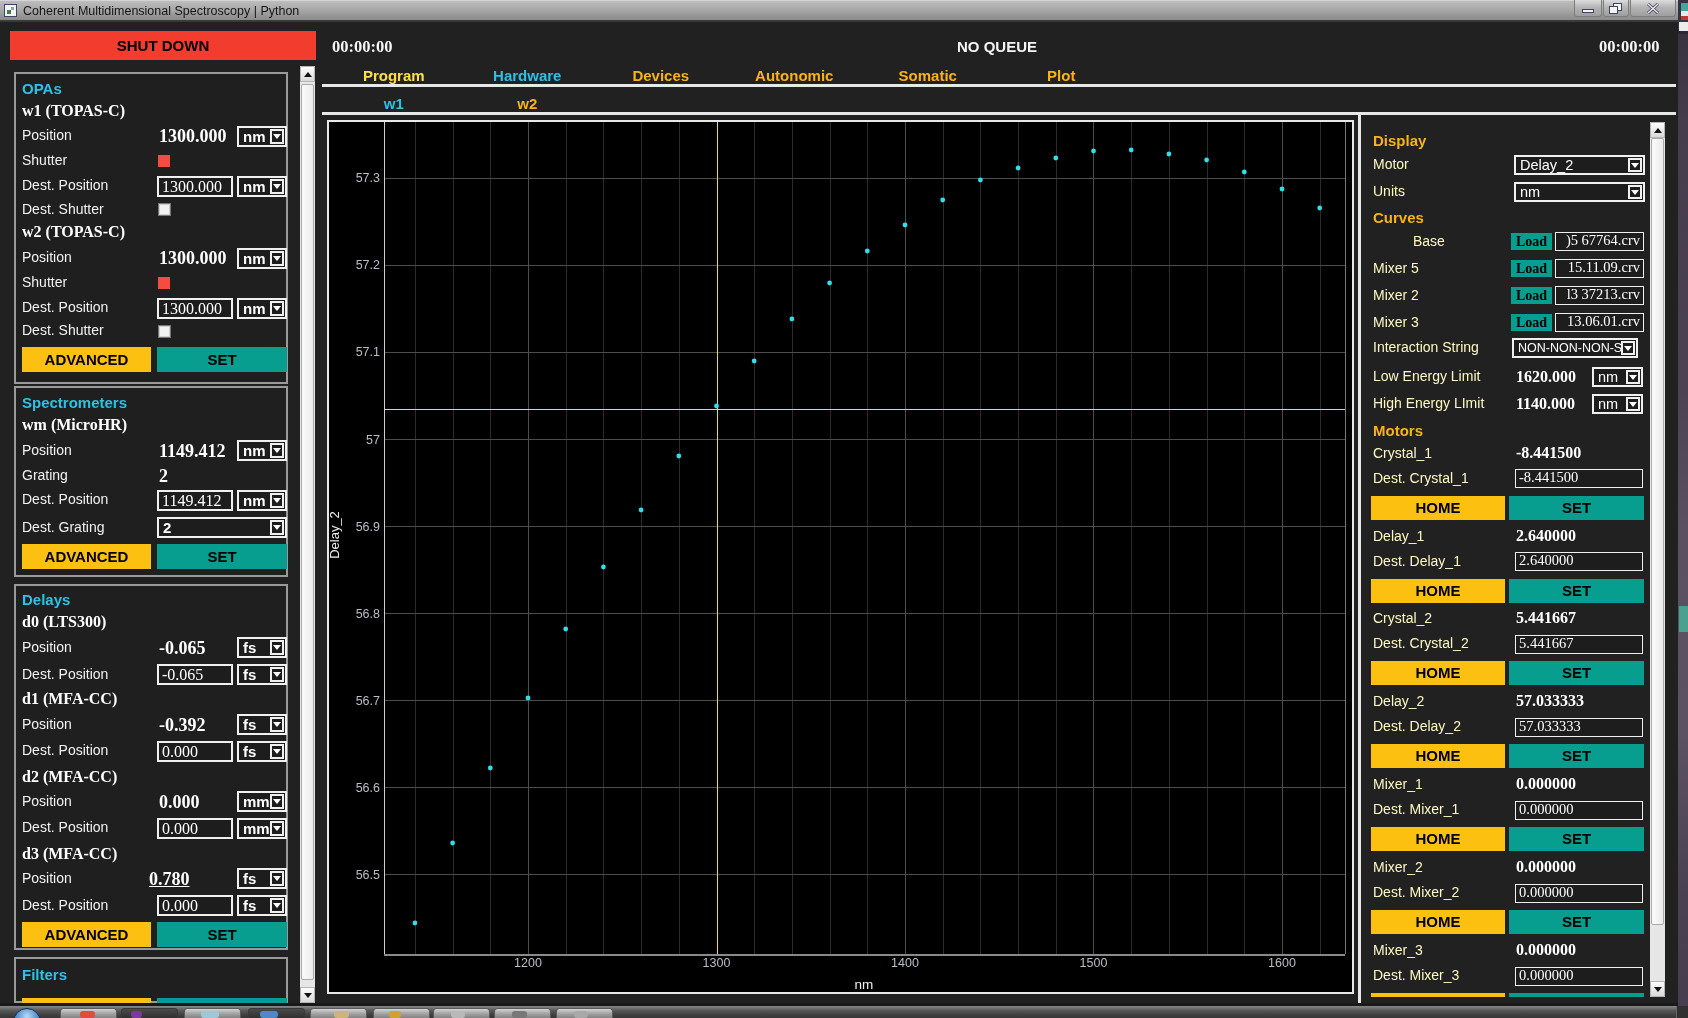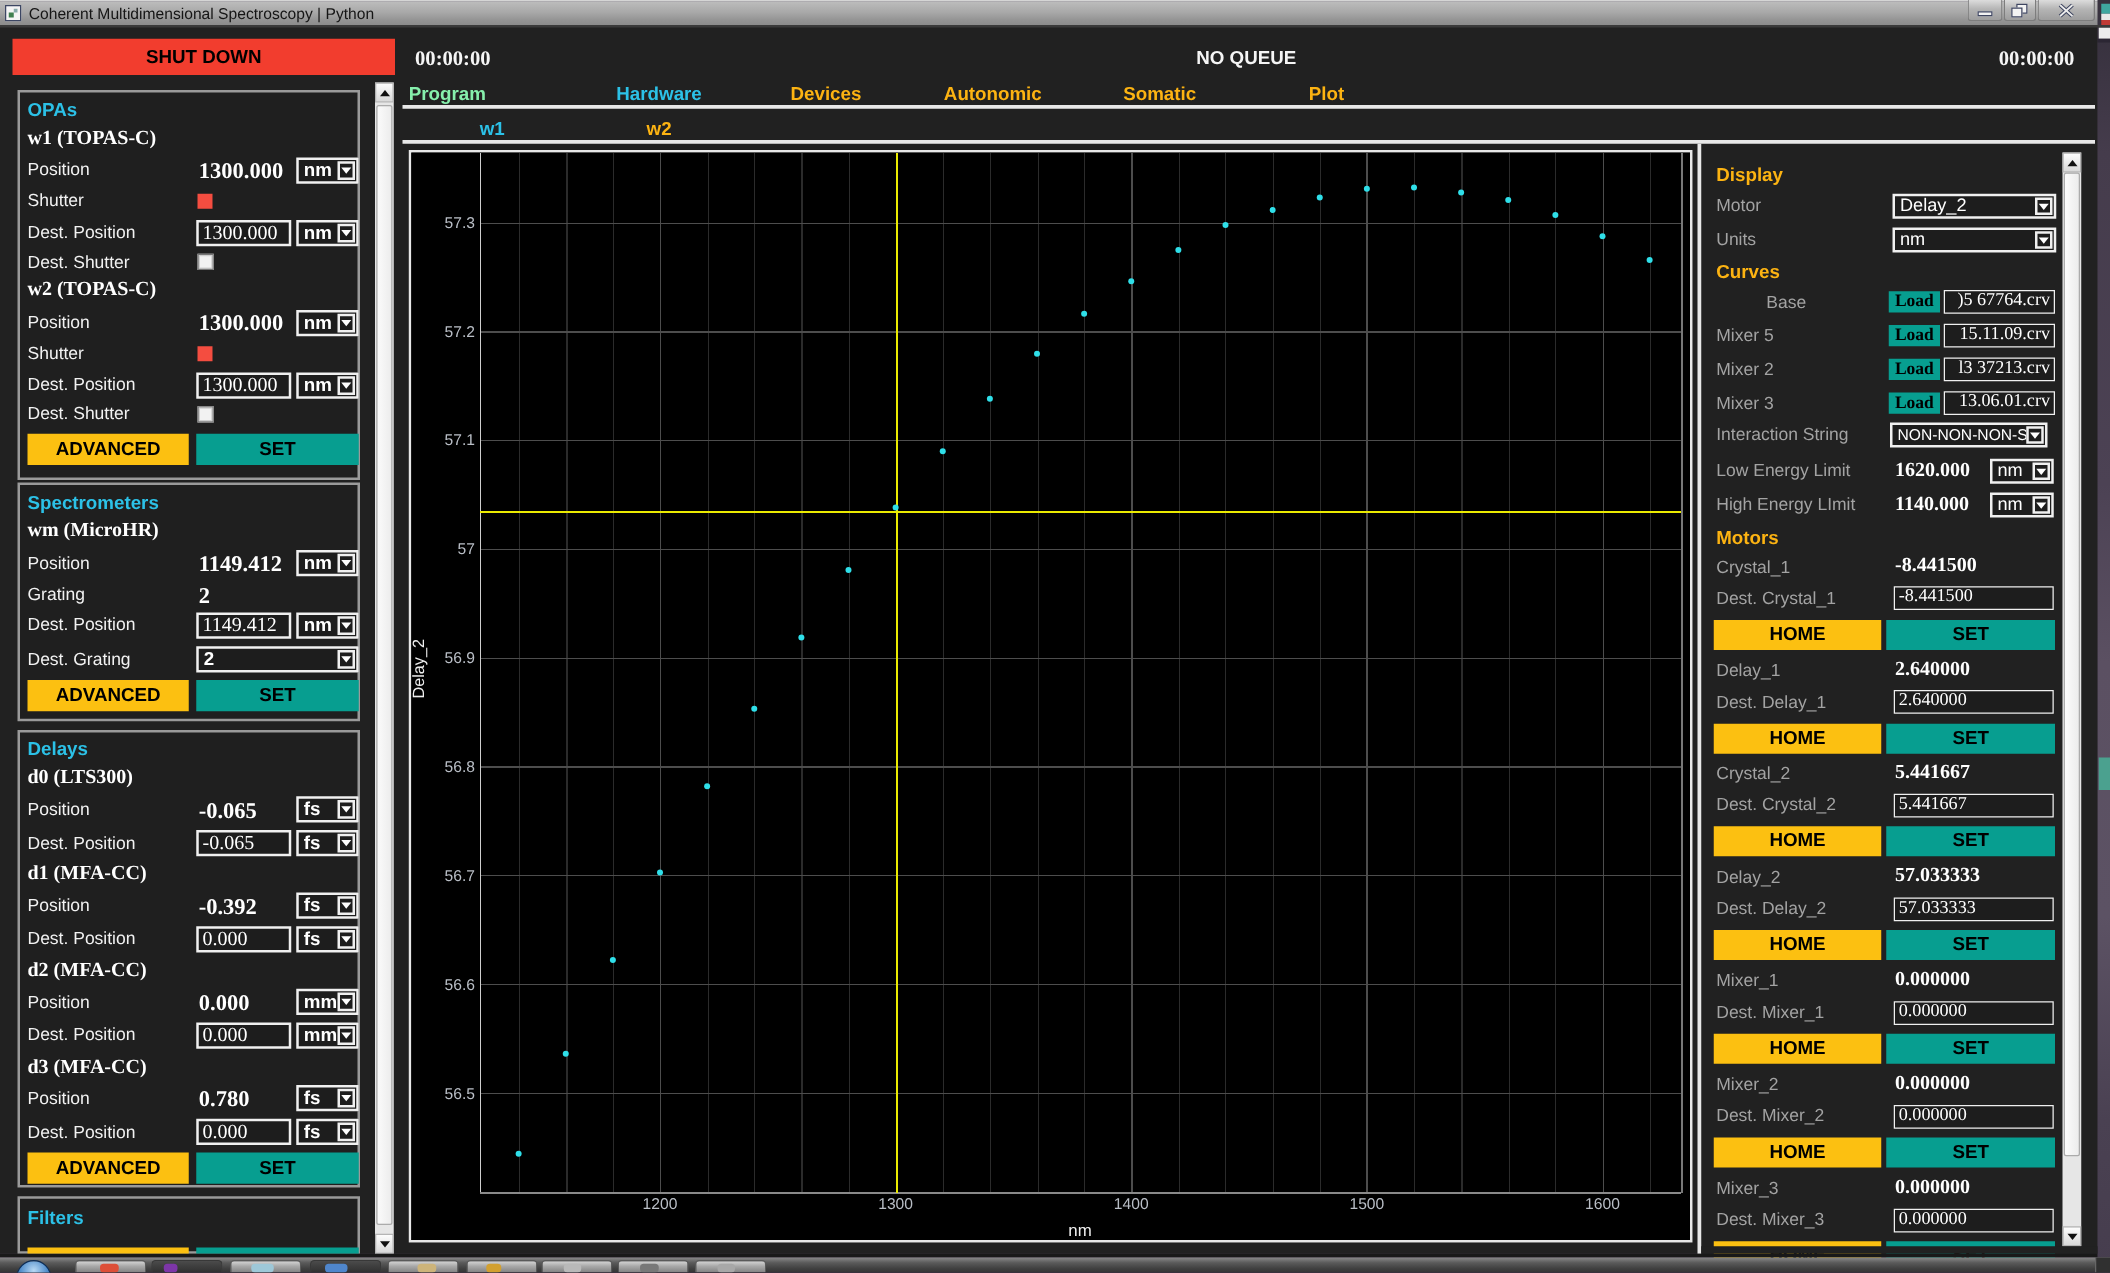--- a/index.html
+++ b/index.html
@@ -2,21 +2,21 @@
 <html><head><meta charset="utf-8"><style>
 *{margin:0;padding:0;box-sizing:border-box}
 html,body{width:1688px;height:1018px;overflow:hidden;background:#4e4156}
 body{position:relative;font-family:"Liberation Sans",sans-serif}
 div{position:absolute}
 .lbl{font:14px "Liberation Sans",sans-serif;color:#f2f2f2;white-space:nowrap}
 .val{font:bold 18px "Liberation Serif",serif;color:#fff;white-space:nowrap}
 .hc{font:bold 15px "Liberation Sans",sans-serif;color:#2cc1e7;white-space:nowrap}
 .ho{font:bold 16px "Liberation Serif",serif;color:#ffffff;white-space:nowrap}
 .rh{font:bold 15px "Liberation Sans",sans-serif;color:#fcb312;white-space:nowrap}
-.rl{font:14px "Liberation Sans",sans-serif;color:#a3a3a3;white-space:nowrap}
+.rl{font:14px "Liberation Sans",sans-serif;color:#fef9c3;white-space:nowrap}
 .rv{font:bold 16px "Liberation Serif",serif;color:#fff;white-space:nowrap}
 .inp{border:2px solid #f0f0f0;background:#1d1d1d;color:#fff;font:16px "Liberation Serif",serif;white-space:nowrap;overflow:hidden}
 .btn{color:#000;font:bold 15px "Liberation Sans",sans-serif;text-align:center}
 .combo{border:2px solid #f0f0f0;background:#1d1d1d}
 .ct{position:absolute;left:4px;top:0;color:#fff;font:bold 15px "Liberation Sans",sans-serif;white-space:nowrap}
 .ca{position:absolute;right:1px;top:1px;bottom:1px;width:14px;background:#1d1d1d;border:2px solid #f0f0f0}
 .ca:after{content:"";position:absolute;left:0.5px;top:3px;border:4.5px solid transparent;border-top:5.5px solid #fff}
 .cb{background:#f2f2f2;border:1px solid #777;box-shadow:inset 0 0 0 1px #cfcfcf}
 </style></head><body>
 <div style="left:0px;top:0px;width:1680px;height:21px;background:linear-gradient(#bdbdbd,#a8a8a8 45%,#949494 75%,#8a8a8a);border-top:1px solid #d5d5d5"></div>
@@ -40,21 +40,21 @@
 <div style="left:1681px;top:11px;width:7px;height:5px;background:#e8e8e8"></div>
 <div style="left:1681px;top:16px;width:7px;height:5px;background:#c03a35"></div>
 <div style="left:1679px;top:22px;width:9px;height:9px;background:#ececec"></div>
 <div style="left:1678px;top:31px;width:10px;height:3px;background:#2b2633"></div>
 <div style="left:1679px;top:606px;width:9px;height:26px;background:#4ba18f"></div>
 <div style="left:0px;top:21px;width:1678px;height:982px;background:#212121"></div>
 <div class="btn" style="left:10px;top:31px;width:306px;height:29px;background:#f23d2e"><span style="line-height:29px">SHUT DOWN</span></div>
 <div style="left:332px;top:37px;font:bold 16.5px 'Liberation Serif',serif;color:#f5f5f5">00:00:00</div>
 <div style="left:927px;top:38px;width:140px;text-align:center;font:bold 15px 'Liberation Sans',sans-serif;color:#f5f5f5">NO QUEUE</div>
 <div style="left:1599px;top:37px;font:bold 16.5px 'Liberation Serif',serif;color:#f5f5f5">00:00:00</div>
-<div style="left:327.0px;top:66.5px;width:133.5px;font:bold 15px 'Liberation Sans',sans-serif;color:#86efac">Program</div>
+<div style="left:327.0px;top:66.5px;width:133.5px;text-align:center;font:bold 15px 'Liberation Sans',sans-serif;color:#fde047">Program</div>
 <div style="left:460.5px;top:66.5px;width:133.5px;text-align:center;font:bold 15px 'Liberation Sans',sans-serif;color:#2cc1e7">Hardware</div>
 <div style="left:594.0px;top:66.5px;width:133.5px;text-align:center;font:bold 15px 'Liberation Sans',sans-serif;color:#fcb312">Devices</div>
 <div style="left:727.5px;top:66.5px;width:133.5px;text-align:center;font:bold 15px 'Liberation Sans',sans-serif;color:#fcb312">Autonomic</div>
 <div style="left:861.0px;top:66.5px;width:133.5px;text-align:center;font:bold 15px 'Liberation Sans',sans-serif;color:#fcb312">Somatic</div>
 <div style="left:994.5px;top:66.5px;width:133.5px;text-align:center;font:bold 15px 'Liberation Sans',sans-serif;color:#fcb312">Plot</div>
 <div style="left:322px;top:84px;width:1354px;height:2.5px;background:#e8e8e8"></div>
 <div style="left:327px;top:95px;width:133.5px;text-align:center;font:bold 15px 'Liberation Sans',sans-serif;color:#2cc1e7">w1</div>
 <div style="left:460.5px;top:95px;width:133.5px;text-align:center;font:bold 15px 'Liberation Sans',sans-serif;color:#fcb312">w2</div>
 <div style="left:322px;top:112px;width:1354px;height:3px;background:#e8e8e8"></div>
 <div style="left:14px;top:72px;width:274px;height:312px;border:2px solid #9a9a9a;background:#1f1f1f"></div>
@@ -155,21 +155,21 @@
     <span class="ca"></span>
   </div>
 <div class="lbl" style="left:22px;top:819px;">Dest. Position</div>
 <div class="inp" style="left:157px;top:817.5px;width:76px;height:21px;line-height:17px;padding-left:3px">0.000</div>
 <div class="combo" style="left:237px;top:817.5px;width:50px;height:21px">
     <span class="ct" style="line-height:17px">mm</span>
     <span class="ca"></span>
   </div>
 <div class="ho" style="left:22px;top:845px;">d3 (MFA-CC)</div>
 <div class="lbl" style="left:22px;top:869.5px;">Position</div>
-<div class="val" style="left:159px;top:868.5px;">0.780</div>
+<div class="val" style="left:149px;top:868.5px;text-decoration:underline;">0.780</div>
 <div class="combo" style="left:237px;top:868.0px;width:50px;height:21px">
     <span class="ct" style="line-height:17px">fs</span>
     <span class="ca"></span>
   </div>
 <div class="lbl" style="left:22px;top:896.5px;">Dest. Position</div>
 <div class="inp" style="left:157px;top:895.0px;width:76px;height:21px;line-height:17px;padding-left:3px">0.000</div>
 <div class="combo" style="left:237px;top:895.0px;width:50px;height:21px">
     <span class="ct" style="line-height:17px">fs</span>
     <span class="ca"></span>
   </div>

